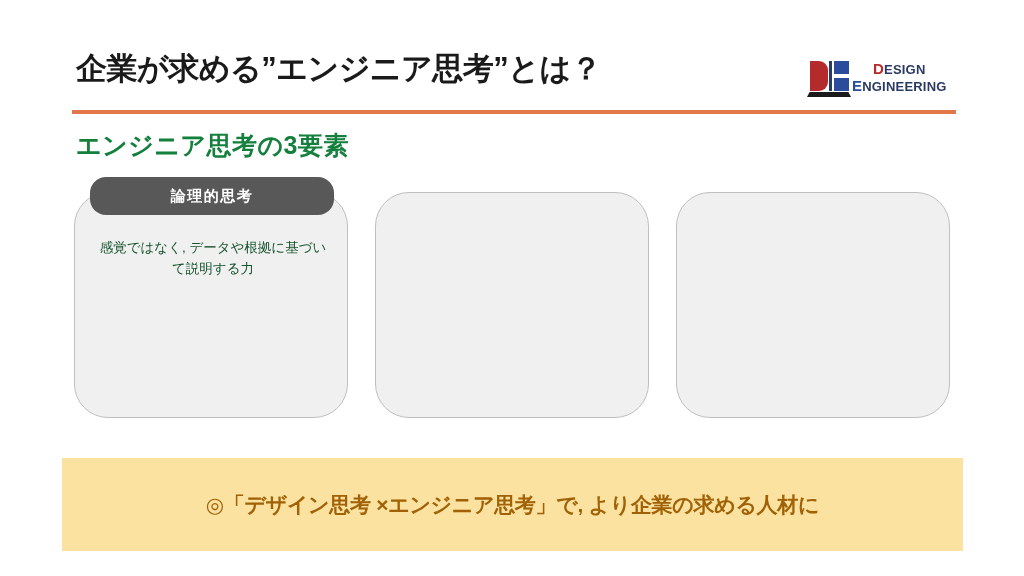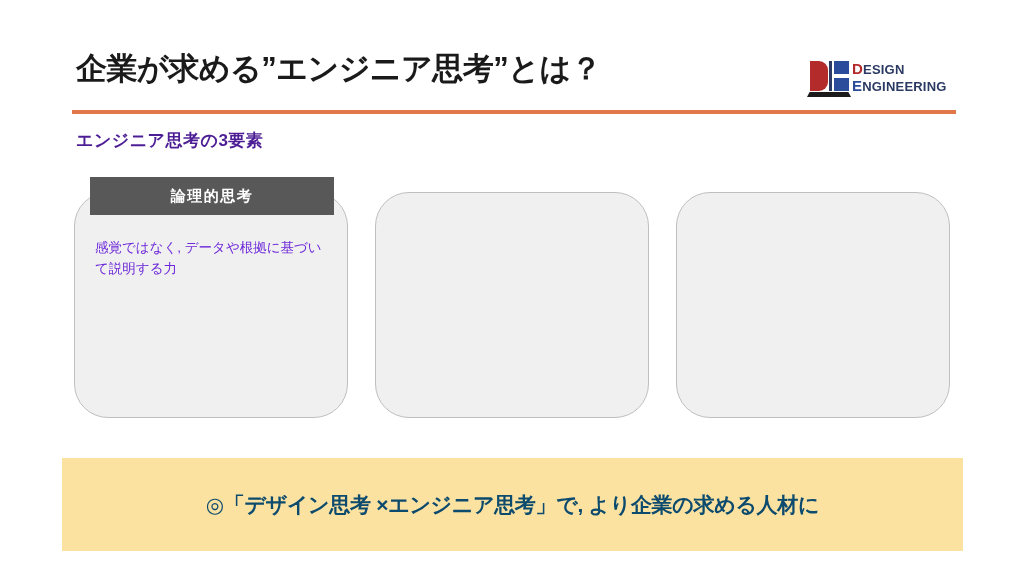--- a/index.html
+++ b/index.html
@@ -11,20 +11,21 @@
   body {
     font-family: "Liberation Sans", "DejaVu Sans", sans-serif;
     -webkit-font-smoothing: antialiased;
   }
   #slide {
     position: relative;
     width: 1024px;
     height: 576px;
     background: #ffffff;
     overflow: hidden;
+    text-align: center;
   }
 
   
   .slide-title {
     position: absolute;
     left: 76px;
     top: 48px;
     font-size: 31px;
     font-weight: bold;
     color: #1a1a1a;
@@ -110,23 +111,23 @@
     white-space: nowrap;
   }
   .logo-line .cap-red { color: #B42B2B; font-size: 15px; }
   .logo-line .cap-blue { color: #2b4b9b; font-size: 15px; }
 
   
   .section-heading {
     position: absolute;
     left: 76px;
     top: 129px;
-    font-size: 17px;
-    font-weight: bold;
-    color: #4c1d95;
+    font-size: 25px;
+    font-weight: bold;
+    color: #15803d;
     letter-spacing: 0.5px;
     white-space: nowrap;
   }
 
   
   .cards {
     position: absolute;
     left: 74px;
     top: 192px;
     width: 876px;
@@ -143,40 +144,40 @@
     border-radius: 34px;
     box-sizing: border-box;
   }
   .card-header {
     position: absolute;
     left: 15px;
     top: -16px;
     width: 244px;
     height: 38px;
     background: #585858;
-    border-radius: 0;
+    border-radius: 16px;
     display: flex;
     align-items: center;
     justify-content: center;
   }
   .card-header-label {
     color: #ffffff;
     font-size: 15px;
     font-weight: bold;
     letter-spacing: 1.5px;
     white-space: nowrap;
   }
   .card-body {
     position: absolute;
     left: 20px;
     top: 44px;
     right: 16px;
     font-size: 13.5px;
     line-height: 1.58;
-    color: #6d28d9;
+    color: #14532d;
   }
   .card-para {
     margin: 0;
   }
   .card-para + .card-para {
     margin-top: 1.45em;
   }
 
   
   .banner {
@@ -186,21 +187,21 @@
     width: 901px;
     height: 93px;
     background: #FBE2A0;
     display: flex;
     align-items: center;
     justify-content: center;
   }
   .banner-text {
     font-size: 21px;
     font-weight: bold;
-    color: #0c4a6e;
+    color: #a16207;
     letter-spacing: -0.3px;
     white-space: nowrap;
   }
 </style>
 </head>
 <body>
 
 <div id="slide">
 
   <div class="slide-title">企業が求める”エンジニア思考”とは？</div>

